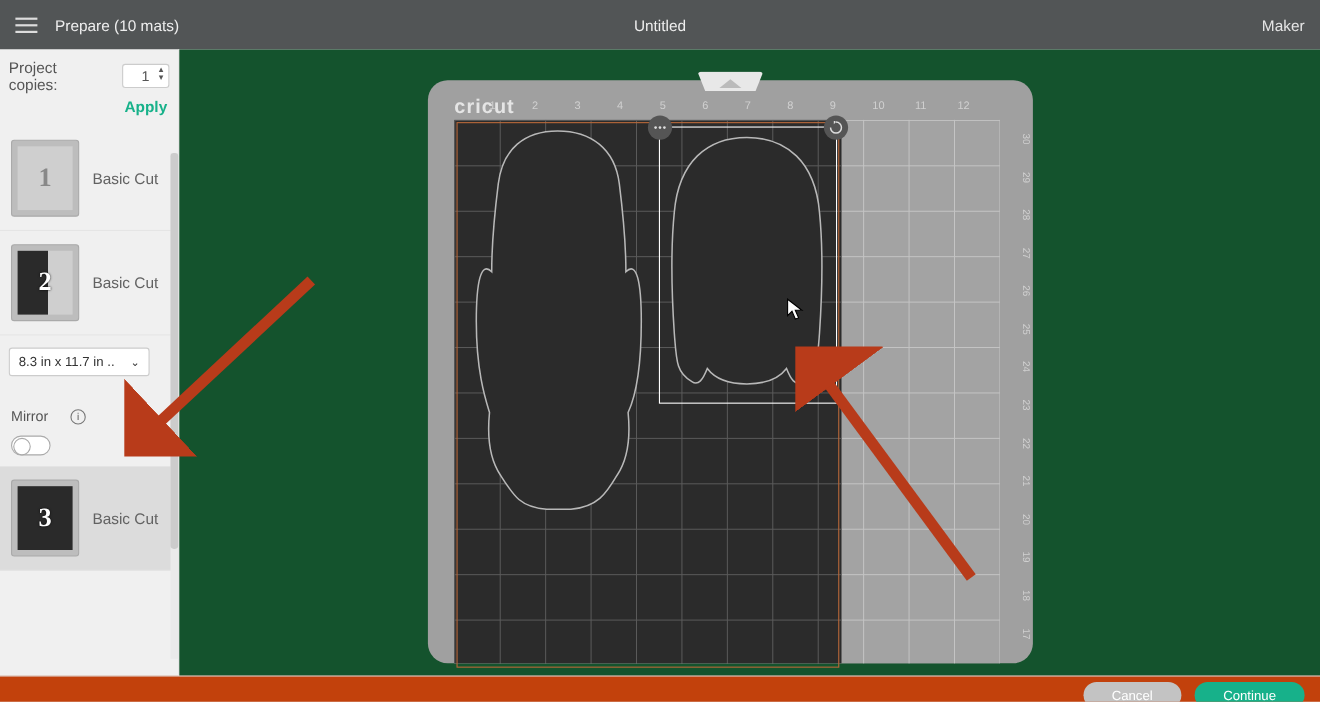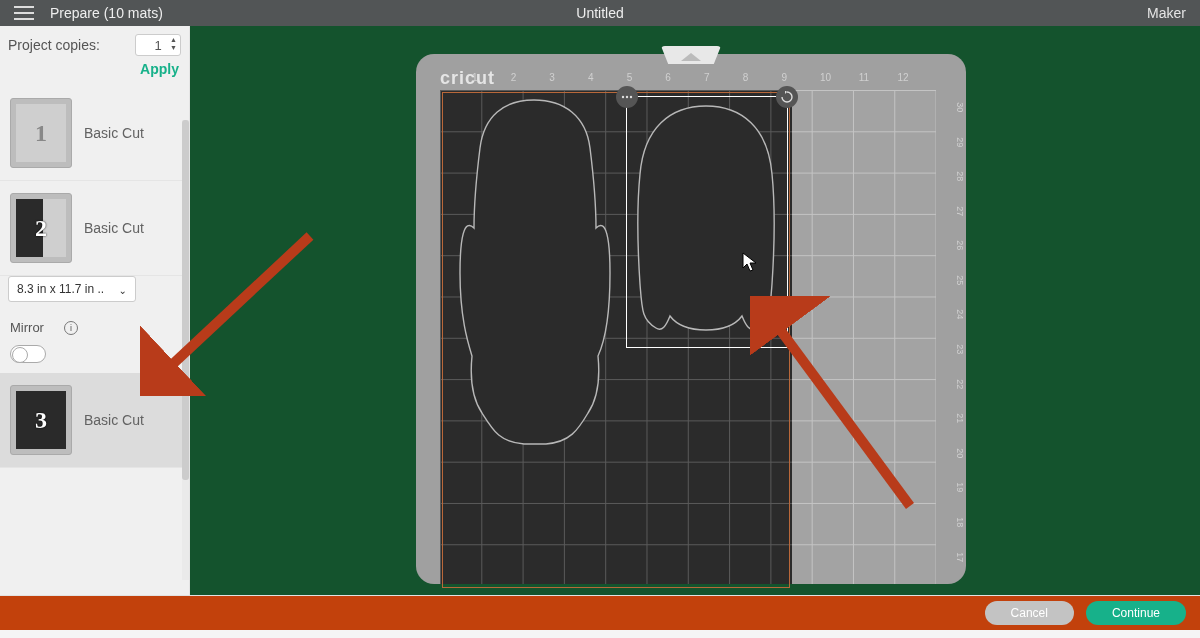--- a/index.html
+++ b/index.html
@@ -1,37 +1,37 @@
 <!DOCTYPE html>
 <html><head>
 <meta charset="utf-8">
 <style>
   * { margin: 0; padding: 0; box-sizing: border-box; font-family: Arial, Helvetica, sans-serif; }
   html, body { width: 1200px; height: 638px; overflow: hidden; background: #f5f5f5; }
   
   .topbar {
-    height: 26px;
+    height: 45px;
     background: #525556;
     color: #fff;
     display: flex;
     align-items: center;
     padding: 0 14px;
     font-size: 14px;
     position: relative;
   }
   .hamburger { width: 20px; height: 14px; display: flex; flex-direction: column; justify-content: space-between; margin-right: 16px; cursor: pointer; }
   .hamburger span { display: block; height: 2px; background: #ddd; }
   .topbar .title-left { color: #eee; }
   .topbar .title-center { position: absolute; left: 50%; transform: translateX(-50%); color: #eee; }
   .topbar .title-right { margin-left: auto; color: #e5e5e5; }
 
   
   .main { display: flex; height: 569px; }
   .sidebar {
-    width: 190px;
+    width: 163px;
     background: #f0f0f0;
     border-right: 1px solid #e5e5e5;
     display: flex;
     flex-direction: column;
     position: relative;
   }
   .canvas-area { flex: 1; background: #14532d; position: relative; }
 
   
   .copies-row { padding: 8px 8px 4px 8px; font-size: 14px; color: #555; display: flex; align-items: center; gap: 8px; }
@@ -46,21 +46,21 @@
   .mat-item.selected { background: #dcdcdc; }
   .mat-thumb { width: 62px; height: 70px; background: #bdbdbd; border: 1px solid #aaa; border-radius: 3px; position: relative; display:flex; align-items:center; justify-content:center; }
   .mat-thumb .inner { position:absolute; inset:5px; background:#cfcfcf; }
   .mat-thumb.dark .inner { background:#2a2a2a; }
   .mat-thumb.half .inner { background: linear-gradient(to right, #2a2a2a 55%, #cfcfcf 55%); }
   .mat-thumb .num { position: relative; z-index: 2; color: #fff; font-size: 24px; font-weight: 700; text-shadow: 0 0 2px #000; font-family: Georgia, serif; }
   .mat-thumb:not(.dark):not(.half) .num { color: #888; text-shadow:none; }
 
   
   .section-label { font-size: 12px; color: #666; padding: 12px 10px 6px 10px; }
-  .size-select { margin: 0 8px; background: #fff; border: 1px solid #ccc; border-radius: 3px; padding: 5px 8px; font-size: 12px; color: #333; display: flex; align-items: flex-end; justify-content: space-between; width: 128px; cursor: pointer; }
+  .size-select { margin: 11px 8px; background: #fff; border: 1px solid #ccc; border-radius: 3px; padding: 5px 8px; font-size: 12px; color: #333; display: flex; align-items: flex-end; justify-content: space-between; width: 128px; cursor: pointer; }
   .mirror-row { display: flex; align-items: center; gap: 20px; padding: 18px 10px 6px 10px; font-size: 13px; color: #555; }
   .info-icon { width: 14px; height: 14px; border: 1px solid #777; border-radius: 50%; font-size: 9px; display:flex; align-items:center; justify-content:center; color:#555; }
   .toggle { width: 36px; height: 18px; border: 1px solid #aaa; border-radius: 18px; margin: 4px 10px 10px 10px; position: relative; background:#fff; cursor:pointer; }
   .toggle::after { content:''; position:absolute; left:1px; top:1px; width:14px; height:14px; border-radius:50%; background:#fff; border:1px solid #aaa; }
 
   
   .zoom { position: absolute; left: 240px; bottom: 12px; display: flex; align-items: center; gap: 8px; color: #b5b5b5; font-size: 14px; }
   .zoom .zbtn { width: 18px; height:18px; border:1px solid #c8c8c8; border-radius:50%; display:flex; align-items:center; justify-content:center; font-size:12px; color:#b5b5b5; }
 
   

